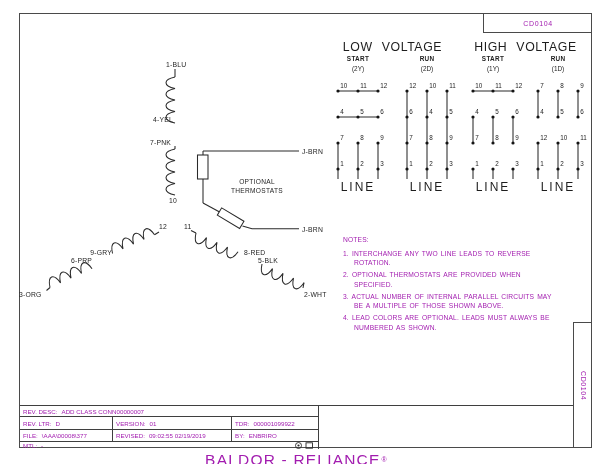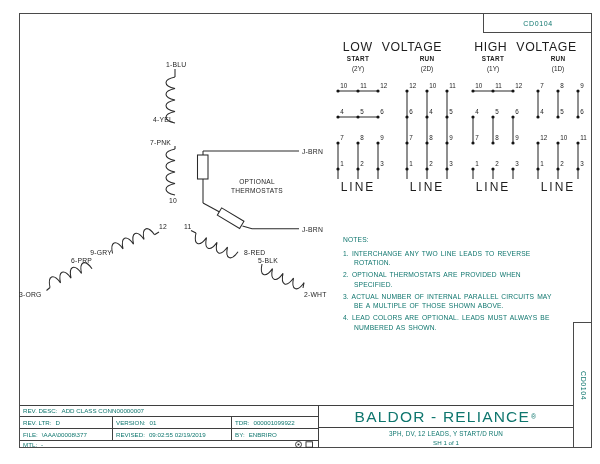--- a/index.html
+++ b/index.html
@@ -1,17 +1,17 @@
 <!DOCTYPE html>
 <html><head>
 <meta charset="utf-8">
 <style>
   html,body{margin:0;padding:0;background:#fff;}
   .sheet{position:relative;width:600px;height:464px;background:#fff;overflow:hidden;
-         font-family:"Liberation Sans",sans-serif;color:#0f766e;}
+         font-family:"Liberation Sans",sans-serif;color:#a21caf;}
   .main-border{position:absolute;left:19px;top:13px;width:573px;height:435px;
                border:1.6px solid #4a4a4a;box-sizing:border-box;}
   .docbox-top{position:absolute;left:483px;top:14px;width:108px;height:18px;
               border-left:1.2px solid #4a4a4a;border-bottom:1.2px solid #4a4a4a;
               font-size:7px;letter-spacing:.6px;display:flex;align-items:center;justify-content:center;}
   .docstrip{position:absolute;left:573px;top:322px;width:18px;height:125px;
             border-left:1.2px solid #4a4a4a;border-top:1.2px solid #4a4a4a;
             display:flex;align-items:center;justify-content:center;}
   .docstrip span{writing-mode:vertical-rl;font-size:7px;letter-spacing:.6px;}
   svg.art{position:absolute;left:0;top:0;width:600px;height:464px;}
@@ -24,21 +24,21 @@
   .t-title{font-size:12.3px;word-spacing:5px;letter-spacing:.6px;}
   .t-mode{font-size:6.4px;font-weight:bold;letter-spacing:.3px;}
   .t-desig{font-size:6.4px;}
   .t-num{font-size:6.3px;}
   .t-line{font-size:12px;letter-spacing:2px;}
   .notes{position:absolute;left:343px;top:235px;width:219px;font-size:6.7px;
          letter-spacing:.15px;word-spacing:1px;line-height:1.42;}
   .notes-title{margin-bottom:4px;}
   .note{padding-left:11px;text-indent:-11px;margin-bottom:2.6px;}
   .tblock{position:absolute;left:20px;top:405px;width:553px;height:43px;
-          border-top:1.2px solid #3f3f3f;box-sizing:border-box;display:flex;font-size:6.2px;}
+          border-top:1.2px solid #3f3f3f;box-sizing:border-box;display:flex;font-size:6.2px;flex-direction:column;}
   .tb-left{width:299px;border-right:1px solid #3f3f3f;box-sizing:border-box;display:flex;flex-direction:column;}
   .tb-row{border-bottom:1px solid #3f3f3f;box-sizing:border-box;display:flex;align-items:center;white-space:nowrap;}
   .tb-r1{height:11px;padding-left:3px;}
   .tb-r2{height:13px;}
   .tb-r3{height:12px;}
   .tb-r4{height:7px;border-bottom:none;padding-left:3px;position:relative;}
   .cell{height:100%;display:flex;align-items:center;padding-left:3px;box-sizing:border-box;overflow:hidden;}
   .cA{width:93px;border-right:1px solid #3f3f3f;}
   .cB{width:119px;border-right:1px solid #3f3f3f;}
   .cC{flex:1;}

